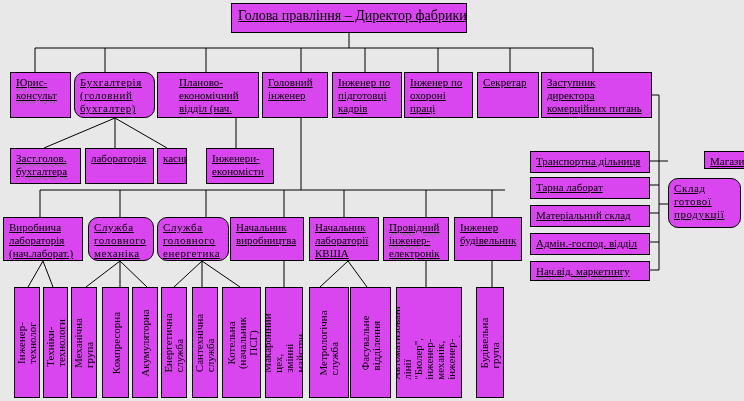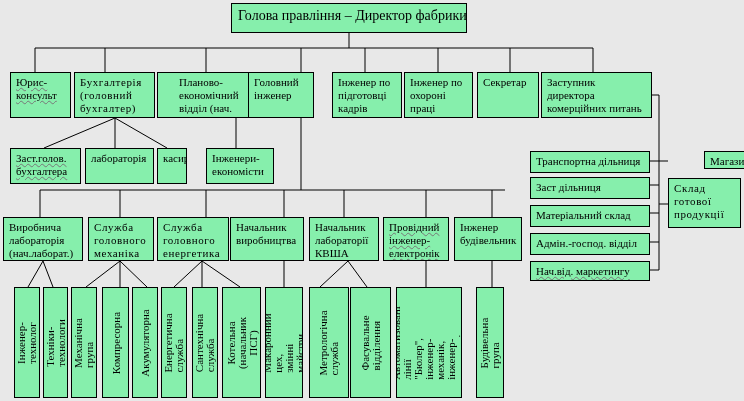--- a/index.html
+++ b/index.html
@@ -1,25 +1,25 @@
 <!DOCTYPE html>
 <html><head>
 <meta charset="utf-8">
 <style>
   html, body { margin: 0; padding: 0; }
   body {
     width: 744px; height: 401px; background: #e8e8e8; position: relative; overflow: hidden;
     font-family: "Liberation Serif", "DejaVu Serif", serif; color: #000;
   }
   .box {
-    position: absolute; background: #86efac; border: 1px solid #000; box-sizing: border-box;
-    font-size: 11px; line-height: 13px; padding: 3px 5px; white-space: pre-line; overflow: hidden;
+    position: absolute; background: #d946ef; border: 1px solid #000; box-sizing: border-box;
+    font-size: 11px; line-height: 13px; padding: 3px 5px; white-space: pre-line; overflow: hidden; text-decoration: underline;
   }
   .box.title { font-size: 14px; line-height: 16px; padding: 4px 6px; text-align: center; white-space: nowrap; }
-  .box.spaced { letter-spacing: 0.6px; }
+  .box.spaced { letter-spacing: 0.6px; border-radius: 10px; }
   .box.vert { padding: 0; }
   .box.vert .vt {
     position: absolute; left: 50%; top: 50%;
     transform: translate(-50%, -50%) rotate(-90deg);
     white-space: pre-line; font-size: 11px; line-height: 11px; text-align: left;
   }
   .u { text-decoration: underline wavy #777; text-decoration-thickness: 1px; }
   svg.lines { position: absolute; left: 0; top: 0; width: 744px; height: 401px; }
   svg.lines line, svg.lines polyline { stroke: #000; stroke-width: 1; fill: none; }
 </style>
@@ -81,42 +81,42 @@
 <div class="box title" style="left:231px;top:3px;width:236px;height:30px;">Голова правління – Директор фабрики</div>
 
 <div class="box" style="left:10px;top:72px;width:61px;height:46px;"><span class="u">Юрис-
 консульт</span></div>
 <div class="box spaced" style="left:74px;top:72px;width:81px;height:46px;">Бухгалтерія
 (головний
 бухгалтер)</div>
 <div class="box" style="left:157px;top:72px;width:102px;height:46px;padding-left:21px;">Планово-
 економічний
 відділ (нач. ПЕВ)</div>
-<div class="box" style="left:248px;top:72px;width:66px;height:46px;">Головний
+<div class="box" style="left:262px;top:72px;width:66px;height:46px;">Головний
 інженер</div>
 <div class="box" style="left:332px;top:72px;width:70px;height:46px;">Інженер по
 підготовці
 кадрів</div>
 <div class="box" style="left:404px;top:72px;width:69px;height:46px;">Інженер по
 охороні
 праці</div>
 <div class="box" style="left:477px;top:72px;width:62px;height:46px;">Секретар</div>
 <div class="box" style="left:541px;top:72px;width:111px;height:46px;">Заступник
 директора
 комерційних питань</div>
 
 <div class="box" style="left:10px;top:148px;width:71px;height:36px;"><span class="u">Заст.голов.
 бухгалтера</span></div>
 <div class="box" style="left:85px;top:148px;width:69px;height:36px;">лабораторія</div>
 <div class="box" style="left:157px;top:148px;width:30px;height:36px;">касир</div>
 <div class="box" style="left:206px;top:148px;width:68px;height:36px;">Інженери-
 економісти</div>
 
 <div class="box" style="left:530px;top:151px;width:120px;height:22px;">Транспортна дільниця</div>
-<div class="box" style="left:530px;top:177px;width:120px;height:22px;">Заст дільниця</div>
+<div class="box" style="left:530px;top:177px;width:120px;height:22px;">Тарна лаборат</div>
 <div class="box" style="left:530px;top:205px;width:120px;height:22px;">Матеріальний склад</div>
 <div class="box" style="left:530px;top:233px;width:120px;height:22px;">Адмін.-господ. відділ</div>
 <div class="box" style="left:530px;top:261px;width:120px;height:20px;"><span class="u">Нач.від. маркетингу</span></div>
 <div class="box" style="left:704px;top:151px;width:73px;height:18px;">Магазин</div>
 <div class="box spaced" style="left:668px;top:178px;width:73px;height:50px;">Склад
 готової
 продукції</div>
 
 <div class="box" style="left:3px;top:217px;width:80px;height:44px;"><span>Виробнича
 лабораторія

